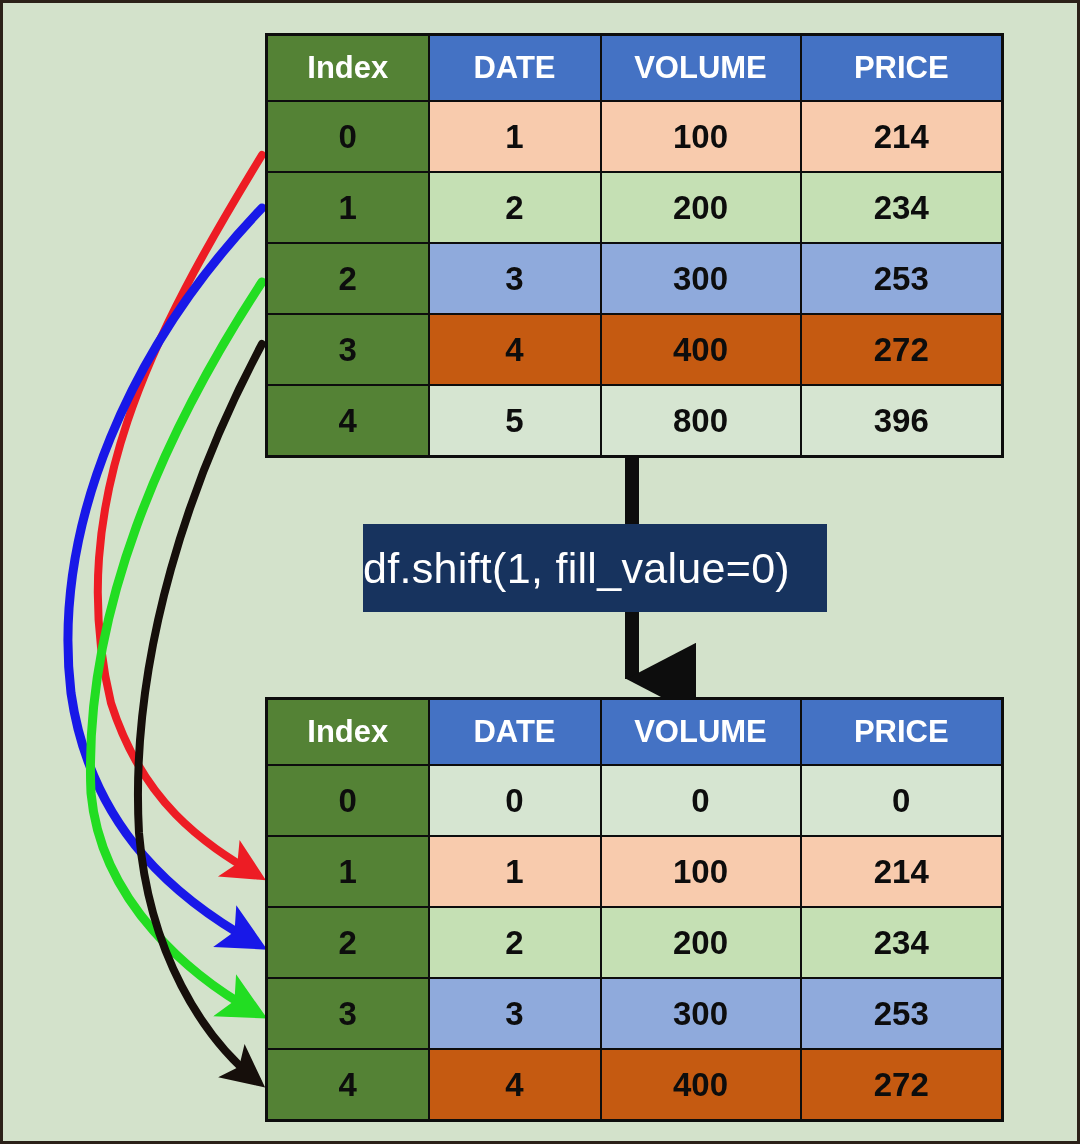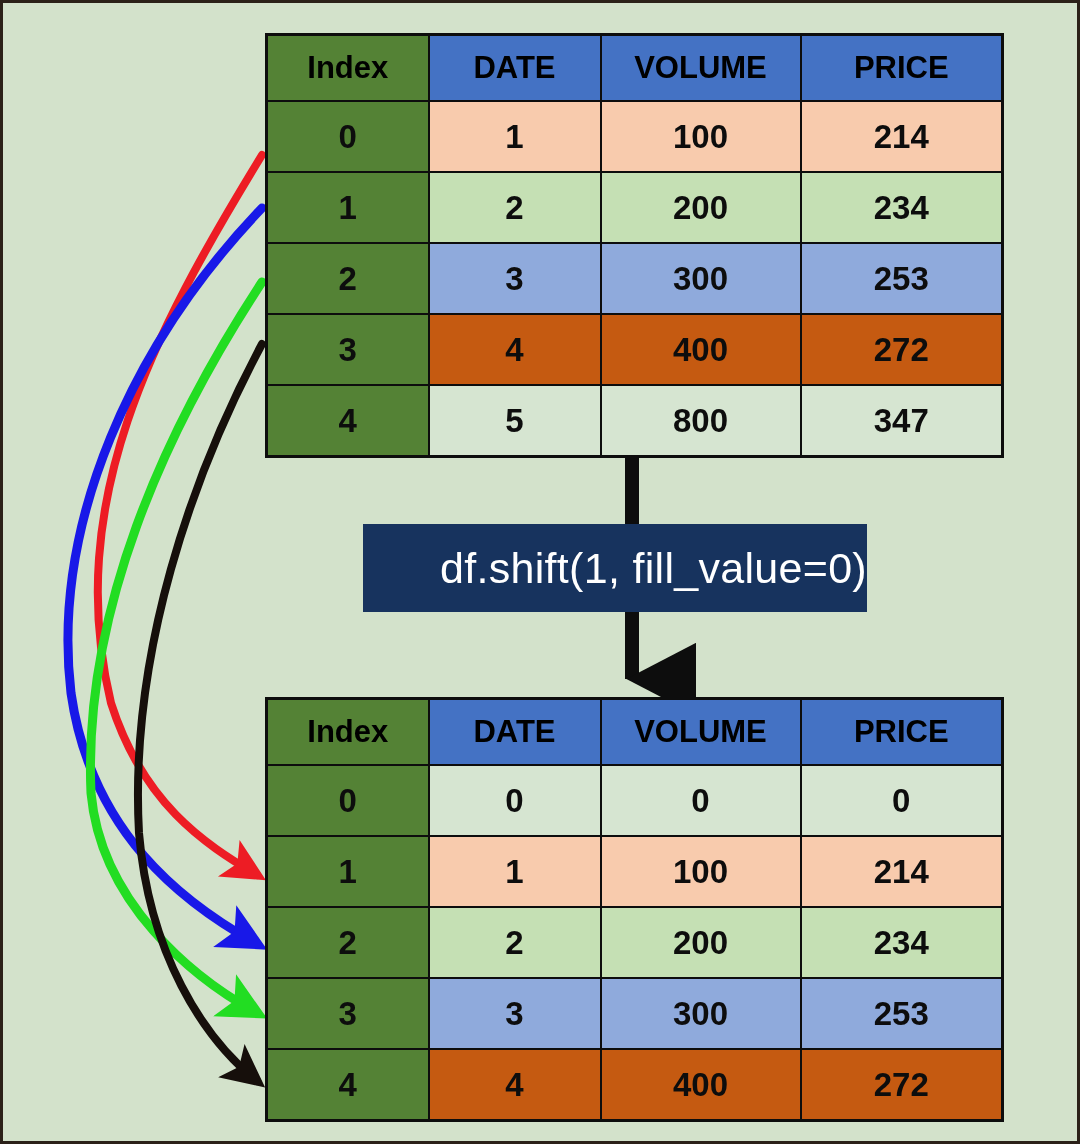--- a/index.html
+++ b/index.html
@@ -29,21 +29,21 @@
   }
   table.df td,table.df th{
     border:2px solid #0d0d0d;
     text-align:center;
     vertical-align:middle;
     font-weight:bold;
     color:#0d0d0d;
     padding:0;
   }
   table.df th{
-    color:#000000;
+    color:#ffffff;
     font-size:31px;
     height:64px;
   }
   table.df td{
     font-size:33px;
     height:69px;
   }
   th.idx-head{background:#548235;}
   th.col-head{background:#4472C4;}
   td.idx-cell{background:#548235;color:#0d0d0d;}
@@ -54,23 +54,23 @@
   .c-mint{background:#D6E5D1;}
   #table-top{left:262px;top:30px;width:736px;}
   #table-bottom{left:262px;top:694px;width:736px;}
   .col-index{width:162px;}
   .col-date{width:172px;}
   .col-volume{width:200px;}
   .col-price{width:202px;}
   #op-box{
     position:absolute;
     left:360px;top:521px;
-    width:504px;height:88px;
+    width:464px;height:88px;
     background:#17335E;
-    display:flex;align-items:center;justify-content:flex-end;
+    display:flex;align-items:center;justify-content:flex-start;
     box-sizing:border-box;
   }
   #op-box .op-text{
     color:#ffffff;
     font-size:43px;
     font-weight:400;
     letter-spacing:.3px;
     white-space:nowrap;
   }
 </style>
@@ -148,21 +148,21 @@
       <tr>
         <td class="idx-cell">3</td>
         <td class="c-orange">4</td>
         <td class="c-orange">400</td>
         <td class="c-orange">272</td>
       </tr>
       <tr>
         <td class="idx-cell">4</td>
         <td class="c-mint">5</td>
         <td class="c-mint">800</td>
-        <td class="c-mint">347</td>
+        <td class="c-mint">396</td>
       </tr>
     </tbody>
   </table>
 
   <div id="op-box">
     <span class="op-text">df.shift(1, fill_value=0)</span>
   </div>
 
   <table class="df" id="table-bottom">
     <colgroup>

